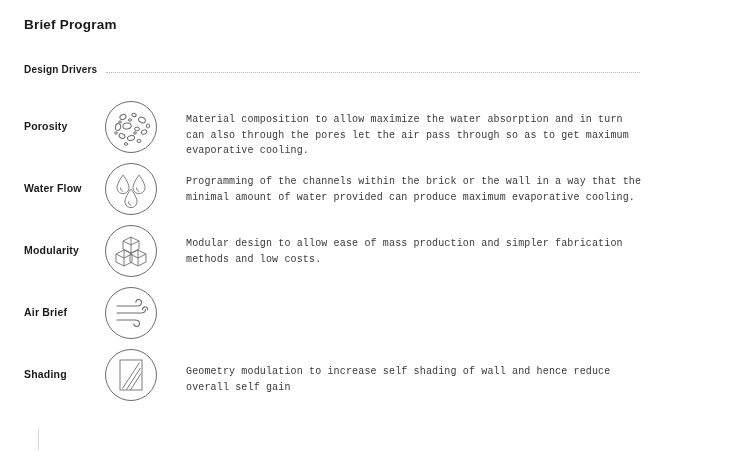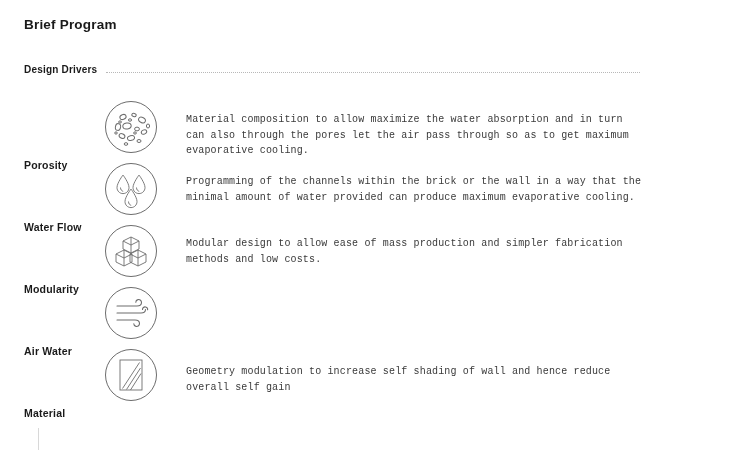--- a/index.html
+++ b/index.html
@@ -59,21 +59,20 @@
   }
   .row-label {
     position: absolute;
     left: 24px;
     top: 24px;
     width: 78px;
     font-size: 10.5px;
     font-weight: bold;
     letter-spacing: 0.2px;
     color: #1a1a1a;
-    margin-top: 39px;
   }
   .row-icon {
     position: absolute;
     left: 104px;
     top: 4px;
     width: 54px;
     height: 54px;
   }
   .row-icon svg {
     display: block;
@@ -178,36 +177,36 @@
             <path d="M34 26 L34 34 L26 30"></path>
             <path d="M34 34 L42 30"></path>
             <path d="M34 34 L34 42"></path>
           </g>
         </svg>
       </div>
       <div class="row-text">Modular design to allow ease of mass production and simpler fabrication methods and low costs.</div>
     </div>
 
     <div class="row">
-      <div class="row-label">Air Water</div>
+      <div class="row-label">Air Brief</div>
       <div class="row-icon">
         <svg width="54" height="54" viewBox="0 0 54 54" fill="none" stroke="#6d6d6d" stroke-width="1">
           <circle cx="27" cy="27" r="25.5"></circle>
           <g stroke-width="1.1" stroke-linecap="round">
             <path d="M13 20 H33 C36 20 37.5 18.3 37.5 16.5 C37.5 14.7 36 13.2 34 13.6 C32.6 13.9 31.8 15 31.8 16.2"></path>
             <path d="M13 27 H37 C40 27 41.5 25.3 41.5 23.5"></path>
             <path d="M13 34 H31 C34 34 35.5 35.7 35.5 37.5 C35.5 39.3 34 40.8 32 40.4 C30.6 40.1 29.8 39 29.8 37.8"></path>
             <path d="M38.5 23.5 C38.5 21.8 39.9 20.6 41.6 21 C43 21.3 43.8 22.5 43.6 23.8"></path>
           </g>
         </svg>
       </div>
     </div>
 
     <div class="row">
-      <div class="row-label">Material</div>
+      <div class="row-label">Shading</div>
       <div class="row-icon">
         <svg width="54" height="54" viewBox="0 0 54 54" fill="none" stroke="#6d6d6d" stroke-width="1">
           <circle cx="27" cy="27" r="25.5"></circle>
           <g stroke-width="0.9">
             <rect x="16" y="12" width="22" height="30"></rect>
             <path d="M18.5 40.5 L35.5 14.5"></path>
             <path d="M22.5 41.5 L36.5 20"></path>
             <path d="M26.5 42 L37 25.5"></path>
           </g>
         </svg>

